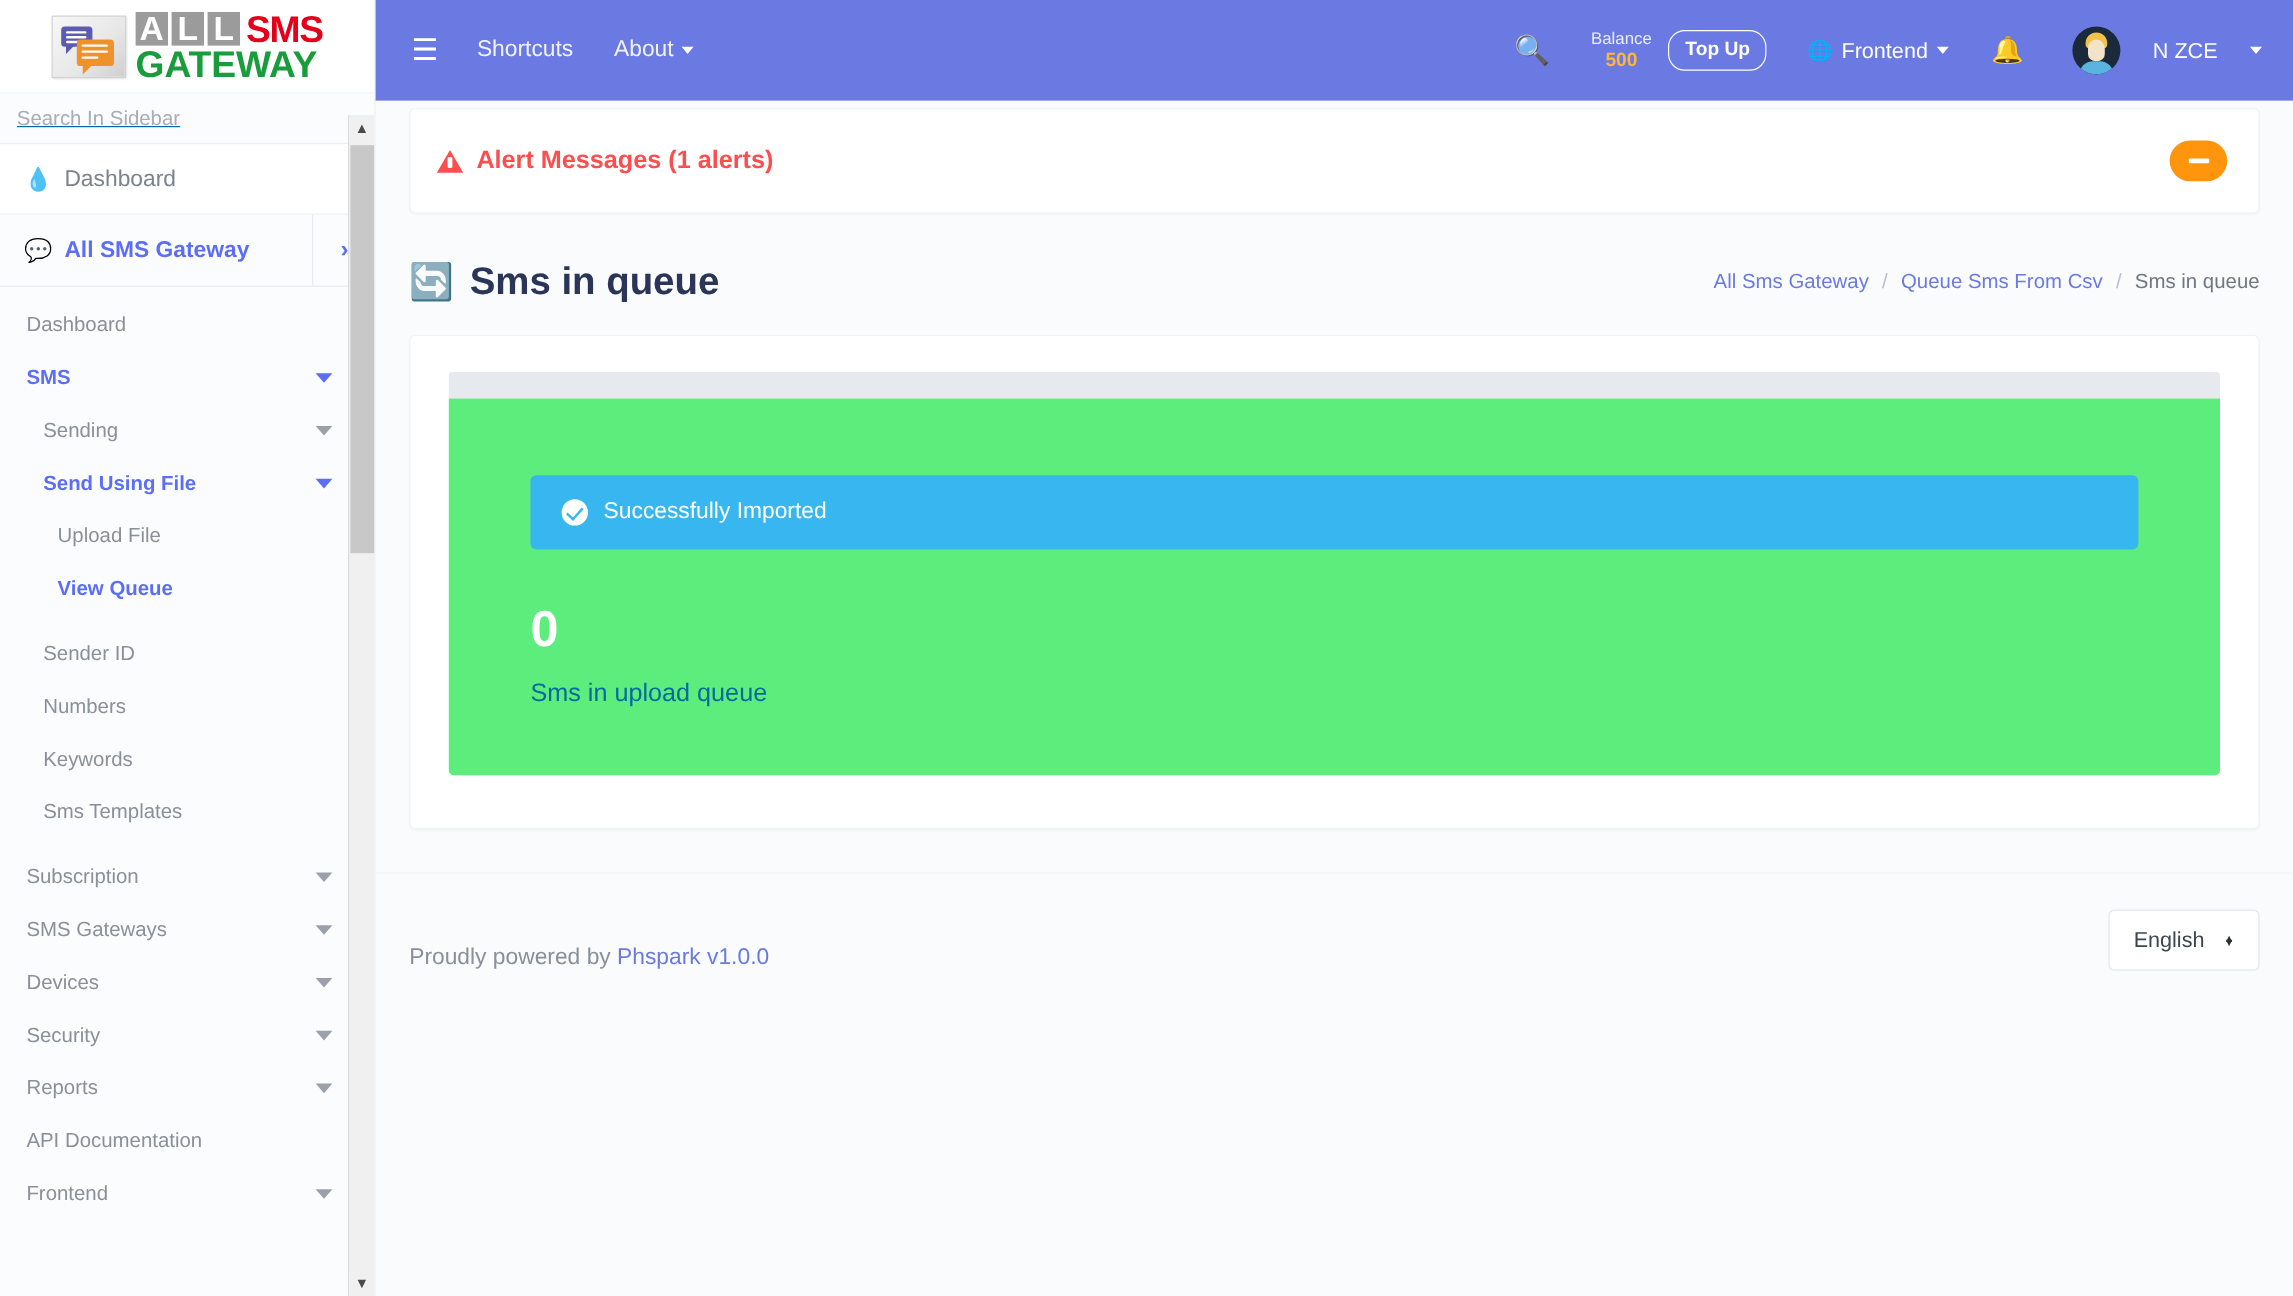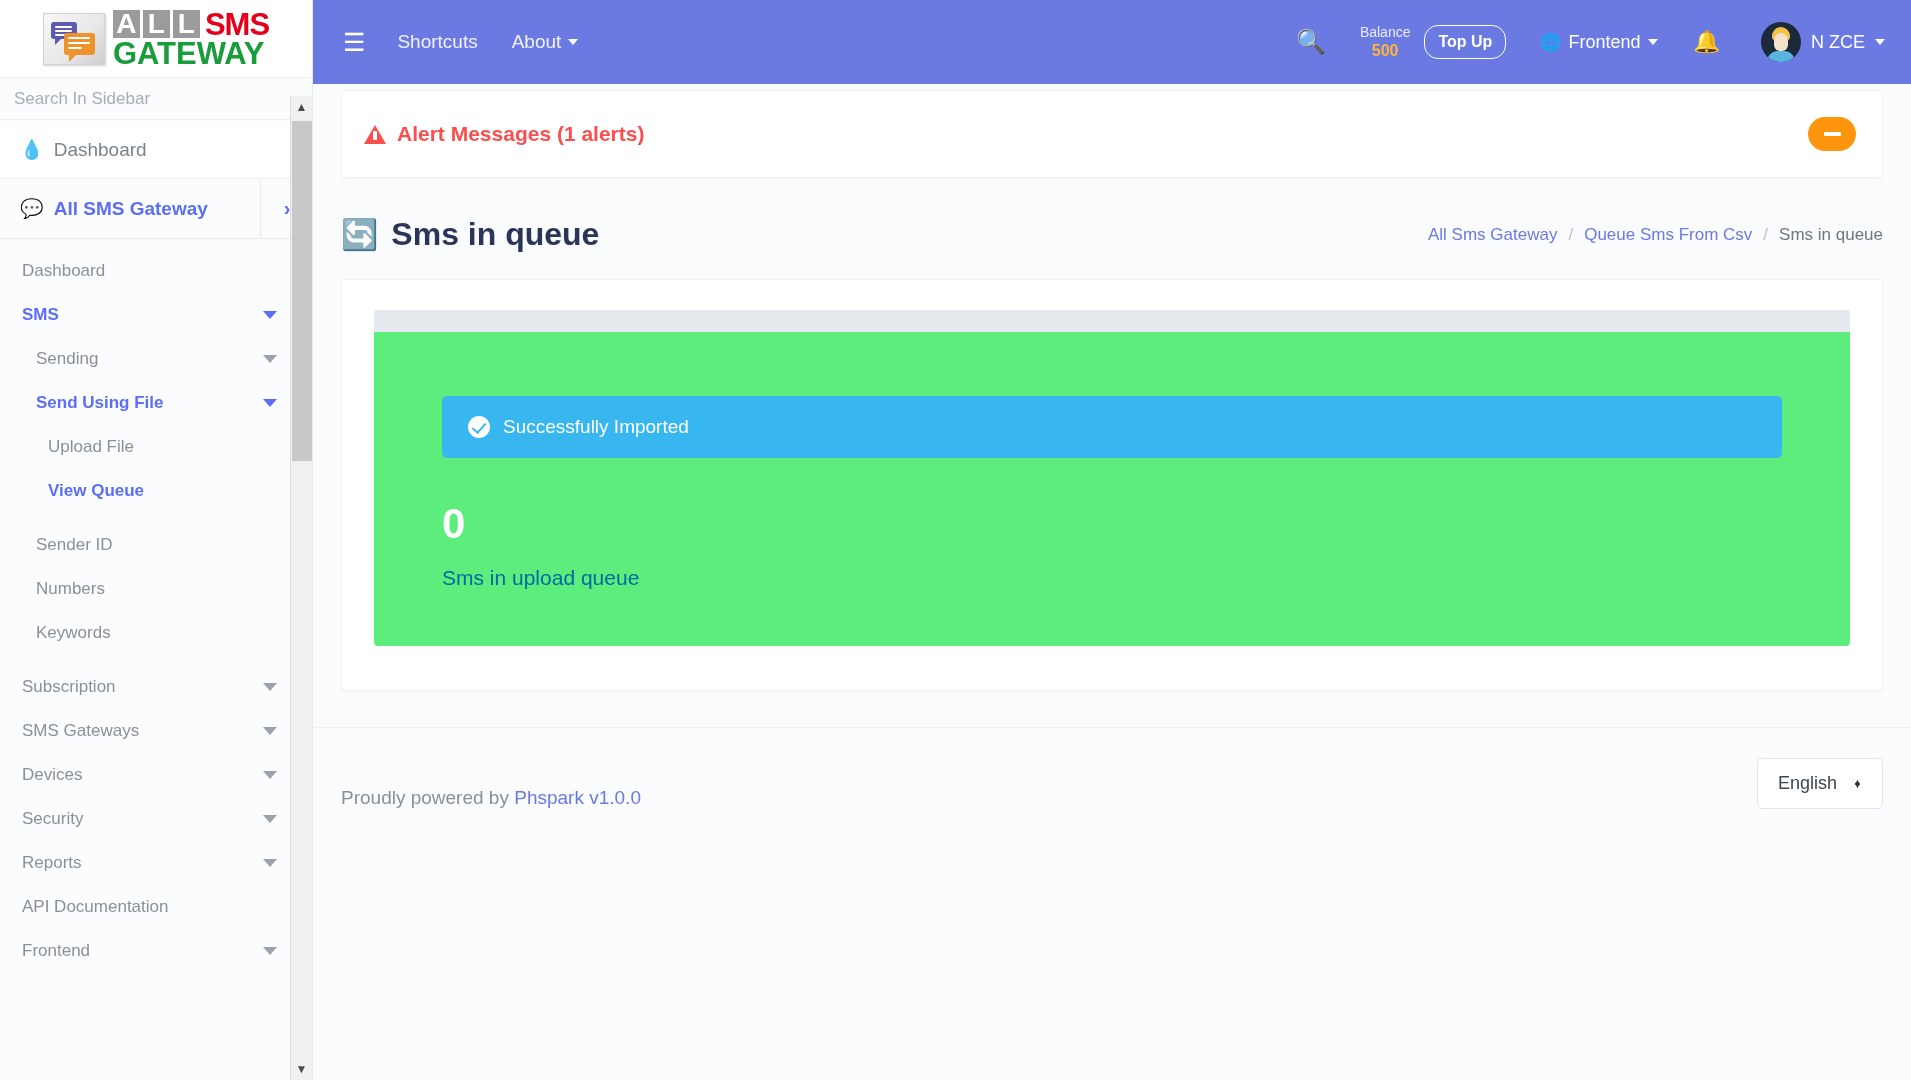--- a/index.html
+++ b/index.html
@@ -77,20 +77,21 @@
 
   #sb-search {
     height: 42px; border-bottom: 1px solid #eceff2;
     display: flex; align-items: center;
     background: #fbfcfd;
   }
   #sb-search input {
     width: 100%; border: none; outline: none; background: transparent;
     font-size: 17px; color: #0369a1; padding: 0 14px;
     font-family: "Liberation Sans", sans-serif;
+    text-decoration: underline;
   }
   #sb-search input::placeholder { color: #a7adb6; }
 
   #sb-scroll {
     position: absolute; top: 121px; left: 0; width: 313px; bottom: 0;
     overflow: hidden;
   }
   .sb-dashboard {
     height: 58px; display: flex; align-items: center; gap: 10px;
     padding: 0 20px; background: #ffffff;
@@ -174,21 +175,21 @@
   .balance-val { font-size: 16px; color: #ffb43a; font-weight: 600; }
   .topup-btn {
     border: 1px solid #ffffff; border-radius: 14px;
     padding: 7px 13px; font-size: 16px; font-weight: 700; color: #fff;
     margin-right: 34px; background: transparent;
     font-family: "Liberation Sans", sans-serif;
   }
   .frontend-wrap { display: flex; align-items: center; gap: 7px; font-size: 18px; margin-right: 36px; }
   .globe { font-size: 17px; }
   .bell { font-size: 22px; margin-right: 40px; }
-  .user-wrap { display: flex; align-items: center; gap: 10px; font-size: 18px; }
+  .user-wrap { display: flex; align-items: center; gap: 27px; font-size: 18px; }
   .avatar {
     width: 40px; height: 40px; border-radius: 50%;
     background: #1b2a3a; position: relative; overflow: hidden; flex: none;
   }
   .avatar .hair { position:absolute; left:11px; top:5px; width:18px; height:13px; background:#f2c14a; border-radius: 9px 9px 3px 3px; }
   .avatar .face { position:absolute; left:13px; top:11px; width:14px; height:18px; background:#f4e3c8; border-radius: 7px 7px 6px 6px; }
   .avatar .body { position:absolute; left:6px; bottom:0; width:28px; height:11px; background:#5ab4e0; border-radius: 12px 12px 0 0; }
 
   
   #content {
@@ -354,20 +355,23 @@
 
     <div class="sb-item lvl2">
       <span>Sender ID</span>
     </div>
     <div class="sb-item lvl2">
       <span>Numbers</span>
     </div>
     <div class="sb-item lvl2">
       <span>Keywords</span>
     </div>
+    <div class="sb-item lvl2">
+      <span>Sms Templates</span>
+    </div>
 
     <div class="sb-pad-sm"></div>
 
     <div class="sb-item lvl1">
       <span>Subscription</span>
       <span class="caret"></span>
     </div>
     <div class="sb-item lvl1">
       <span>SMS Gateways</span>
       <span class="caret"></span>

